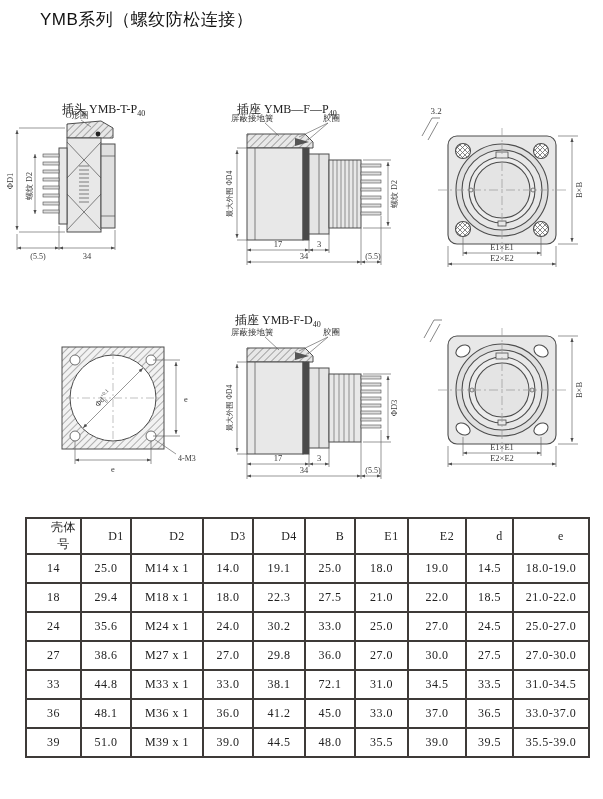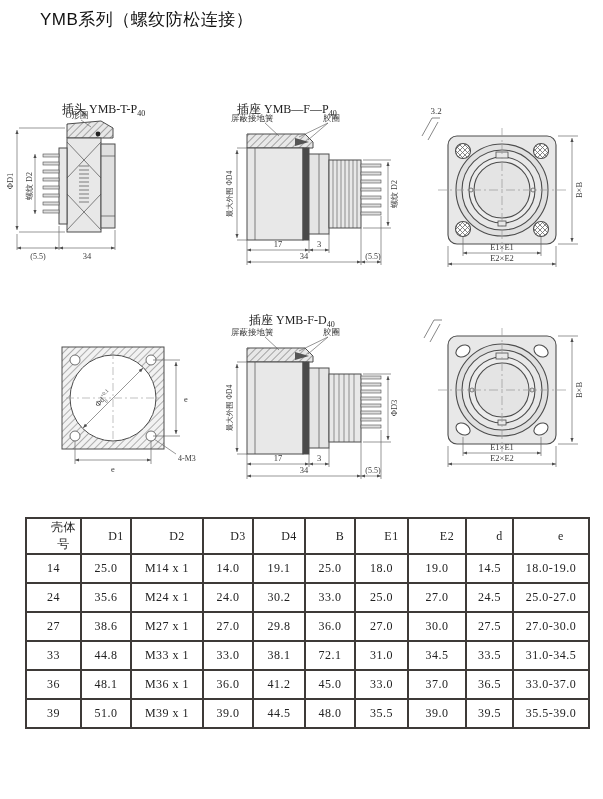--- a/index.html
+++ b/index.html
@@ -25,21 +25,21 @@
 <div class="page">
 
   <div class="main-title">YMB系列（螺纹防松连接）</div>
 
   <div class="dlabel" style="left:62px;top:85px">
     <span>插头 YMB-T-P</span><sub>40</sub>
   </div>
   <div class="dlabel" style="left:237px;top:85px">
     <span>插座 YMB—F—P</span><sub>40</sub>
   </div>
-  <div class="dlabel" style="left:249px;top:296px">
+  <div class="dlabel" style="left:235px;top:296px">
     <span>插座 YMB-F-D</span><sub>40</sub>
   </div>
 
   <svg style="left:5px;top:108px" width="130" height="155" viewBox="0 0 130 155">
     <defs>
       <marker id="a1" viewBox="0 0 10 10" refX="9" refY="5" markerWidth="7" markerHeight="7" orient="auto-start-reverse">
         <path d="M0,1.5 L9,5 L0,8.5 z" fill="#4d4d4d"></path>
         </marker>
       <pattern id="h1" width="5" height="5" patternUnits="userSpaceOnUse" patternTransform="rotate(45)">
         <rect width="5" height="5" fill="#e8e8e8"></rect>
@@ -404,20 +404,32 @@
           <td>M14 x 1</td>
           <td>14.0</td>
           <td>19.1</td>
           <td>25.0</td>
           <td>18.0</td>
           <td>19.0</td>
           <td>14.5</td>
           <td>18.0-19.0</td>
         </tr>
         <tr>
+          <td>18</td>
+          <td>29.4</td>
+          <td>M18 x 1</td>
+          <td>18.0</td>
+          <td>22.3</td>
+          <td>27.5</td>
+          <td>21.0</td>
+          <td>22.0</td>
+          <td>18.5</td>
+          <td>21.0-22.0</td>
+        </tr>
+        <tr>
           <td>24</td>
           <td>35.6</td>
           <td>M24 x 1</td>
           <td>24.0</td>
           <td>30.2</td>
           <td>33.0</td>
           <td>25.0</td>
           <td>27.0</td>
           <td>24.5</td>
           <td>25.0-27.0</td>

